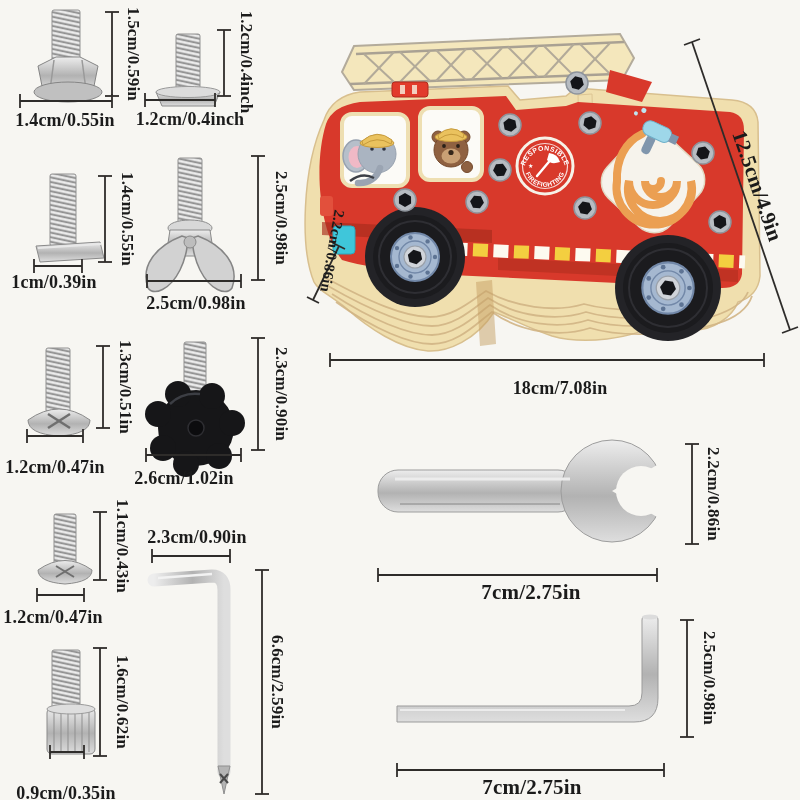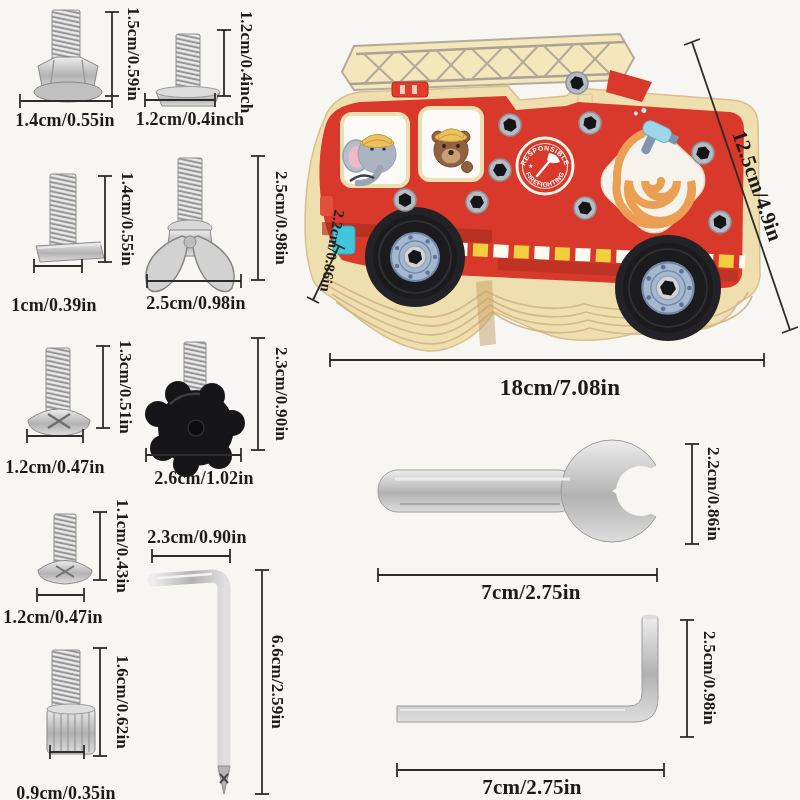--- a/index.html
+++ b/index.html
@@ -3,21 +3,21 @@
 <meta charset="utf-8">
 <style>
   html,body{margin:0;padding:0;}
   body{width:800px;height:800px;overflow:hidden;background:#f7f6f2;
        font-family:"Liberation Serif",serif;}
   #stage{position:relative;width:800px;height:800px;}
   #gfx{position:absolute;left:0;top:0;}
   .lab{position:absolute;font-weight:700;font-size:18px;color:#1b1b1b;
        white-space:nowrap;transform:translate(-50%,-50%);letter-spacing:.2px;}
   .lab.v{transform:translate(-50%,-50%) rotate(90deg);font-size:17px;}
-  .lab.big{font-size:23px;}
+  .lab.big{font-size:18px;}
   .lab.mid{font-size:21px;}
 </style>
 </head>
 <body>
 
 <div id="stage">
 
 <svg id="gfx" width="800" height="800" viewBox="0 0 800 800">
   <defs>
     <linearGradient id="mgV" x1="0" y1="0" x2="0" y2="1">
@@ -405,24 +405,24 @@
 <div class="lab v" style="left:125px;top:387px">1.3cm/0.51in</div>
 <div class="lab v" style="left:281px;top:394px">2.3cm/0.90in</div>
 <div class="lab v" style="left:122px;top:546px">1.1cm/0.43in</div>
 <div class="lab v" style="left:122px;top:702px">1.6cm/0.62in</div>
 <div class="lab v" style="left:277px;top:682px">6.6cm/2.59in</div>
 <div class="lab v" style="left:713px;top:494px">2.2cm/0.86in</div>
 <div class="lab v" style="left:709px;top:678px">2.5cm/0.98in</div>
 
 <div class="lab" style="left:65px;top:120px">1.4cm/0.55in</div>
 <div class="lab" style="left:190px;top:119px">1.2cm/0.4inch</div>
-<div class="lab" style="left:54px;top:305px">1cm/0.39in</div>
+<div class="lab" style="left:54px;top:282px">1cm/0.39in</div>
 <div class="lab" style="left:196px;top:303px">2.5cm/0.98in</div>
 <div class="lab" style="left:55px;top:467px">1.2cm/0.47in</div>
-<div class="lab" style="left:204px;top:478px">2.6cm/1.02in</div>
+<div class="lab" style="left:184px;top:478px">2.6cm/1.02in</div>
 <div class="lab" style="left:53px;top:617px">1.2cm/0.47in</div>
 <div class="lab" style="left:66px;top:793px">0.9cm/0.35in</div>
 <div class="lab" style="left:197px;top:537px">2.3cm/0.90in</div>
 <div class="lab mid" style="left:531px;top:592px">7cm/2.75in</div>
 <div class="lab mid" style="left:532px;top:787px">7cm/2.75in</div>
 <div class="lab big" style="left:560px;top:388px">18cm/7.08in</div>
 <div class="lab mid" style="left:757px;top:186px;transform:translate(-50%,-50%) rotate(71deg)">12.5cm/4.9in</div>
 <div class="lab" style="left:332px;top:251px;font-size:15px;transform:translate(-50%,-50%) rotate(100deg)">2.2cm/0.86in</div>
 
 </div>

